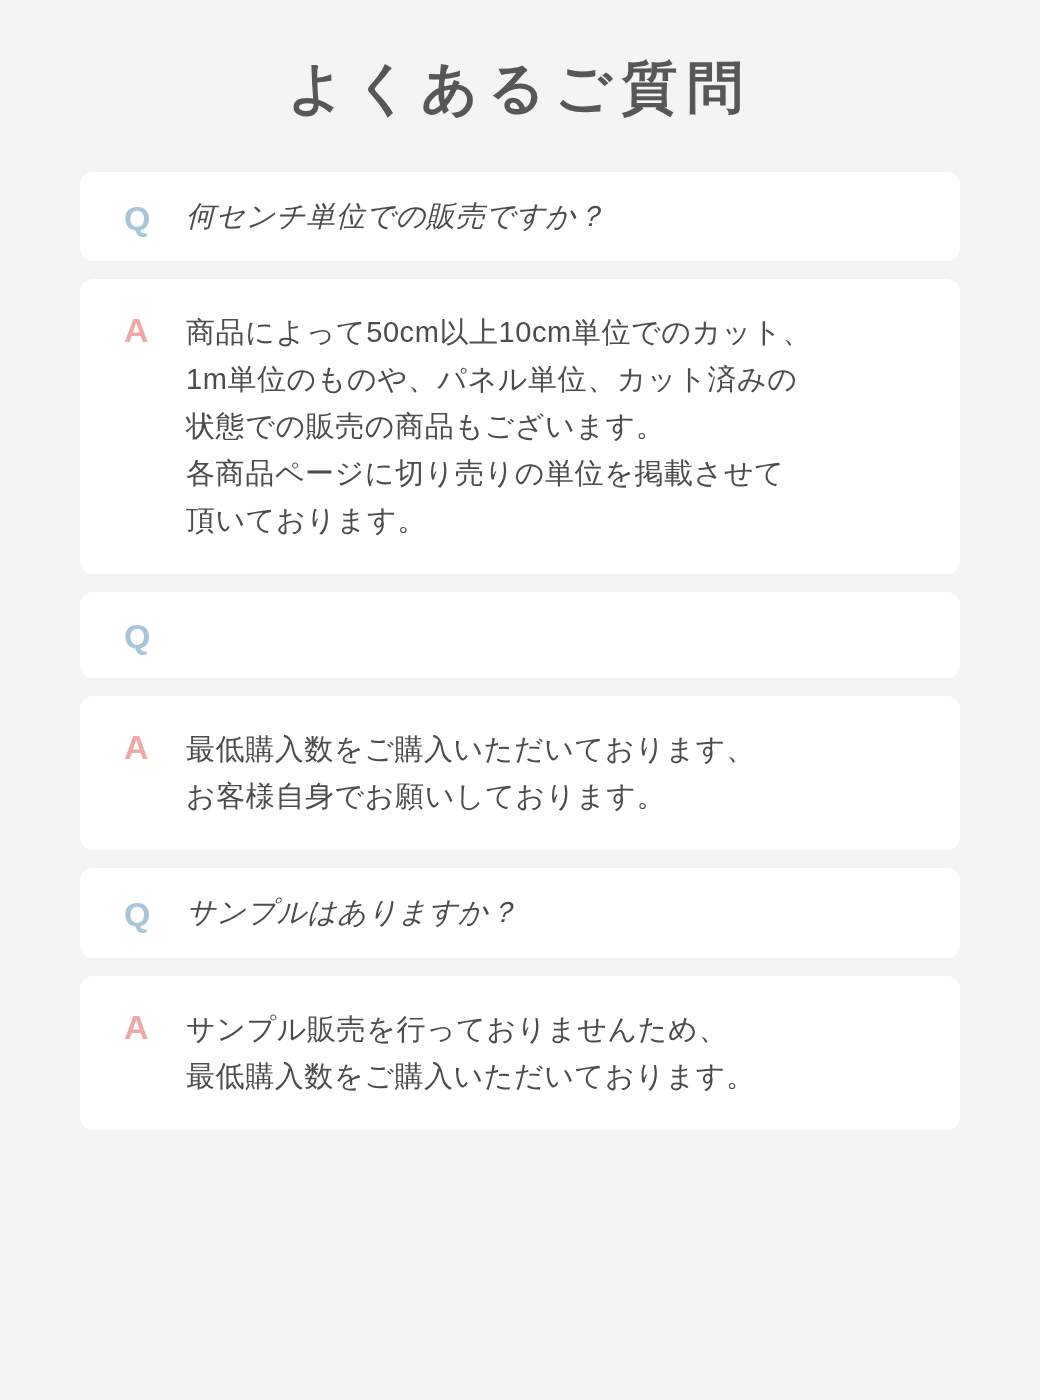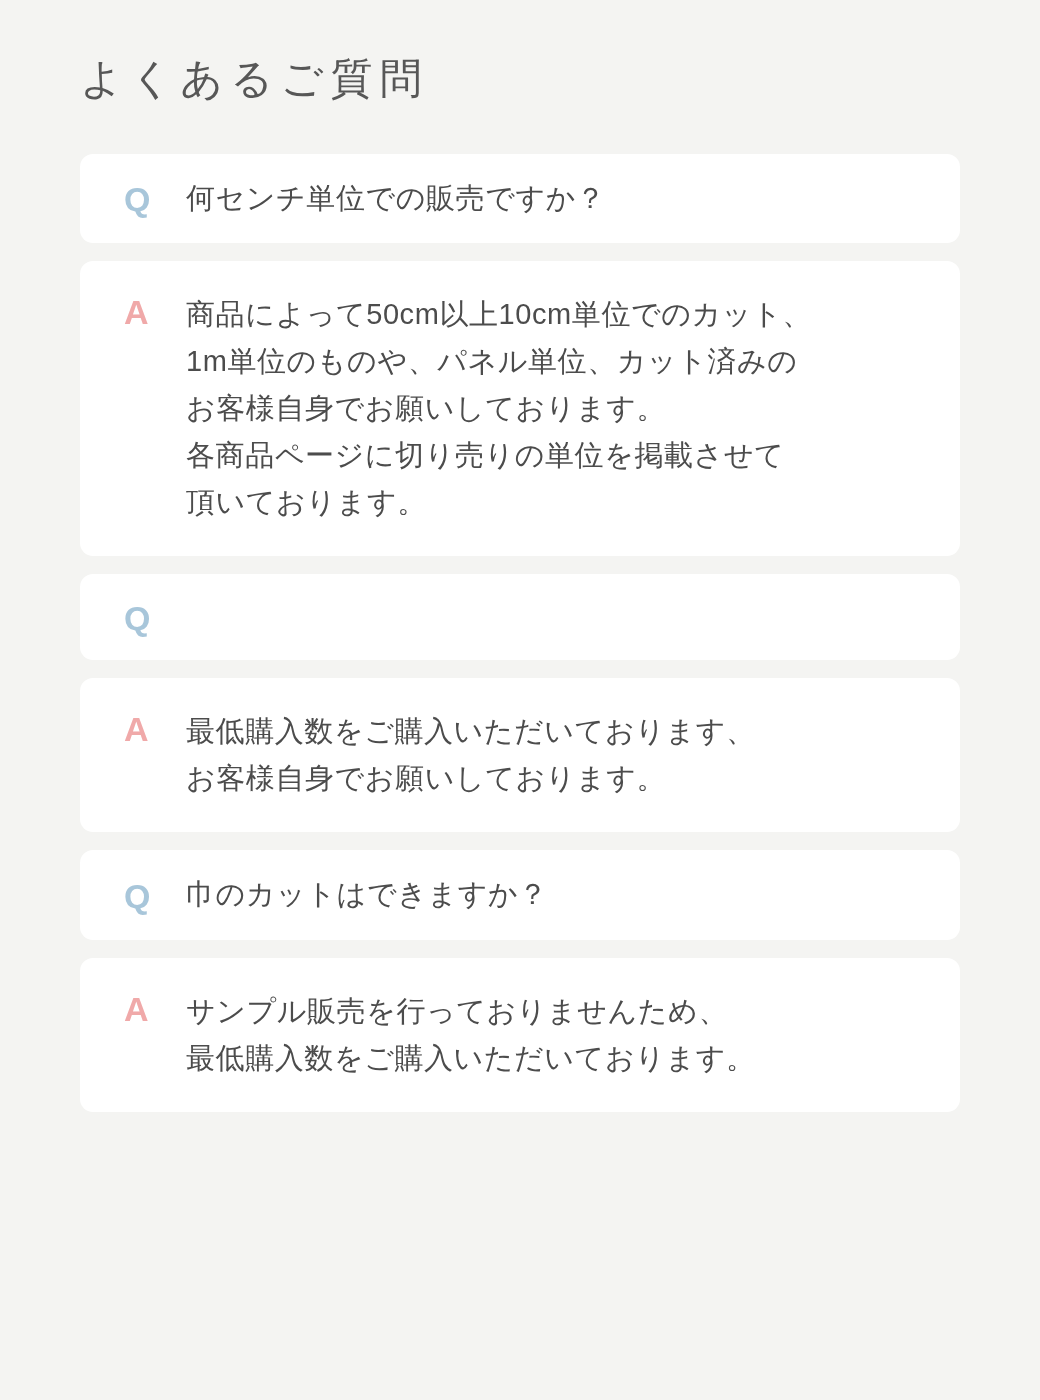--- a/index.html
+++ b/index.html
@@ -13,23 +13,23 @@
     color: #4a4a4a;
     overflow: hidden;
   }
   .page {
     width: 1040px;
     height: 1400px;
     padding: 0 80px;
     position: relative;
   }
   .page-title {
-    text-align: left;
-    font-size: 42px;
-    font-weight: normal;
+    text-align: center;
+    font-size: 56px;
+    font-weight: bold;
     letter-spacing: 0.17em;
     color: #575757;
     padding-top: 52px;
     padding-bottom: 0;
     line-height: 1.3;
   }
   .faq-list {
     margin-top: 47px;
     display: flex;
     flex-direction: column;
@@ -61,58 +61,59 @@
   .faq-card.answer .marker { position: relative; top: 4px; }
   .faq-text {
     font-size: 29px;
     line-height: 1.62;
     color: #4c4c4c;
     letter-spacing: 0.02em;
     white-space: pre-line;
   }
   .faq-card.question .faq-text {
     line-height: 1.3;
+    font-style: italic;
   }
 </style>
 </head>
 <body>
 
 <div class="page">
 
   <h1 class="page-title">よくあるご質問</h1>
 
   <div class="faq-list">
 
     <div class="faq-card question">
       <span class="marker q">Q</span>
       <span class="faq-text">何センチ単位での販売ですか？</span>
     </div>
 
     <div class="faq-card answer">
       <span class="marker a">A</span>
       <span class="faq-text">商品によって50cm以上10cm単位でのカット、
 1m単位のものや、パネル単位、カット済みの
-お客様自身でお願いしております。
+状態での販売の商品もございます。
 各商品ページに切り売りの単位を掲載させて
 頂いております。</span>
     </div>
 
     <div class="faq-card question">
       <span class="marker q">Q</span>
     </div>
 
     <div class="faq-card answer">
       <span class="marker a">A</span>
       <span class="faq-text">最低購入数をご購入いただいております、
 お客様自身でお願いしております。</span>
     </div>
 
     <div class="faq-card question">
       <span class="marker q">Q</span>
-      <span class="faq-text">巾のカットはできますか？</span>
+      <span class="faq-text">サンプルはありますか？</span>
     </div>
 
     <div class="faq-card answer">
       <span class="marker a">A</span>
       <span class="faq-text">サンプル販売を行っておりませんため、
 最低購入数をご購入いただいております。</span>
     </div>
 
   </div>
 </div>

